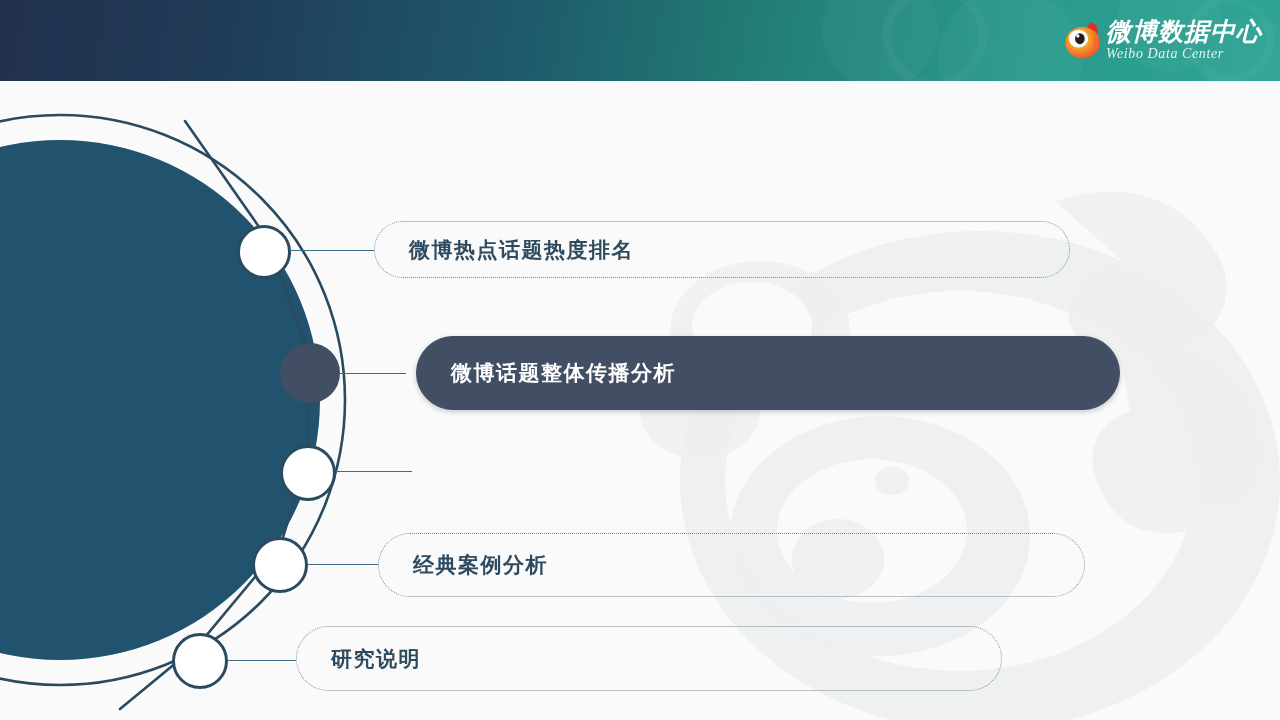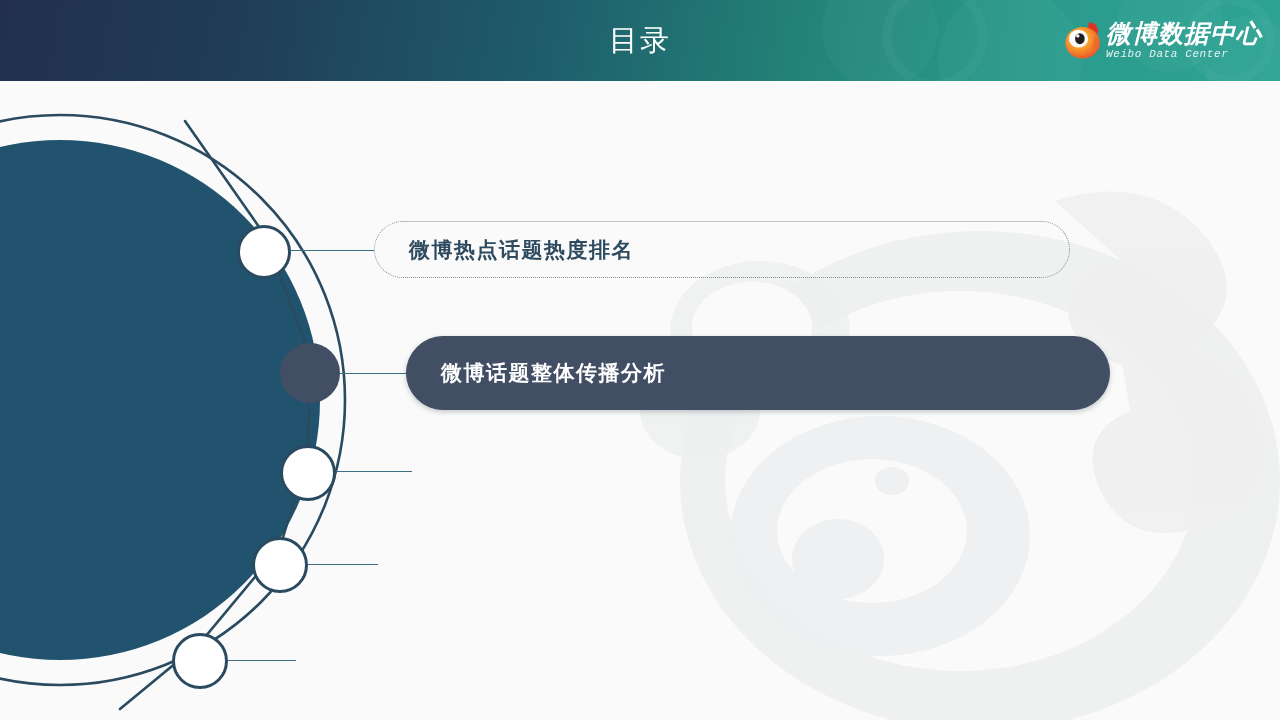--- a/index.html
+++ b/index.html
@@ -71,25 +71,25 @@
     color: #ffffff;
     font-size: 25px;
     font-style: italic;
     font-weight: bold;
     letter-spacing: 1px;
     font-family: "Liberation Sans", "DejaVu Sans", sans-serif;
     white-space: nowrap;
   }
   .logo-en {
     color: #e6f3f1;
-    font-size: 11px;
+    font-size: 14px;
     font-style: italic;
     letter-spacing: .6px;
     margin-top: 3px;
-    font-family: Liberation Mono, monospace;
+    font-family: Liberation Serif, serif;
     white-space: nowrap;
   }
 
   
   .body-watermark {
     position: absolute;
     left: 0; top: 81px;
     width: 1280px; height: 639px;
     pointer-events: none;
   }
@@ -197,21 +197,20 @@
         <circle cx="250" cy="60" r="72"></circle>
         <circle cx="410" cy="20" r="52"></circle>
         <circle cx="490" cy="62" r="46"></circle>
       </g>
       <g fill="none" stroke="#ffffff" stroke-width="9" opacity="0.07">
         <circle cx="175" cy="36" r="48"></circle>
         <circle cx="470" cy="40" r="40"></circle>
       </g>
     </svg>
 
-    <div class="header-title">目录</div>
 
     <div class="header-logo">
       <svg class="logo-mark" viewBox="0 0 64 64" aria-hidden="true">
         <defs>
           <radialGradient id="eyeg" cx="40%" cy="38%" r="72%">
             <stop offset="0%" stop-color="#ffd24a"></stop>
             <stop offset="45%" stop-color="#f79a2b"></stop>
             <stop offset="100%" stop-color="#e8442c"></stop>
           </radialGradient>
         </defs>
@@ -229,25 +228,31 @@
     </div>
   </div>
 
   <div class="items" id="items">
       <div style="position: absolute; left: 291px; top: 232px; width: 83px; height: 0px; border-top: 1.5px solid rgb(60, 110, 134);"></div>
       <div class="item item-plain" style="left: 374px; top: 203px; width: 696px; height: 57px; padding-left: 34px;">
         <span class="item-label">微博热点话题热度排名</span>
       </div>
       <div class="node" style="left: 237px; top: 207px; width: 54px; height: 54px;"></div>
       <div style="position: absolute; left: 340px; top: 355px; width: 66px; height: 0px; border-top: 1.5px solid rgb(60, 110, 134);"></div>
-      <div class="item item-active" style="left: 406px; top: 318px; width: 704px; height: 74px; padding-left: 34px;">
+      <div class="item item-active" style="left: 416px; top: 318px; width: 704px; height: 74px; padding-left: 34px;">
         <span class="item-label">微博话题整体传播分析</span>
       </div>
       <div class="node node-active" style="left: 280px; top: 325px; width: 60px; height: 60px;"></div>
       <div style="position: absolute; left: 336px; top: 453px; width: 76px; height: 0px; border-top: 1.5px solid rgb(60, 110, 134);"></div>
       <div class="node" style="left: 280px; top: 427px; width: 56px; height: 56px;"></div>
       <div style="position: absolute; left: 308px; top: 546px; width: 70px; height: 0px; border-top: 1.5px solid rgb(60, 110, 134);"></div>
+      <div class="item item-plain" style="left: 378px; top: 515px; width: 707px; height: 64px; padding-left: 34px;">
+        <span class="item-label">经典案例分析</span>
+      </div>
       <div class="node" style="left: 252px; top: 519px; width: 56px; height: 56px;"></div>
       <div style="position: absolute; left: 228px; top: 642px; width: 68px; height: 0px; border-top: 1.5px solid rgb(60, 110, 134);"></div>
+      <div class="item item-plain" style="left: 296px; top: 608px; width: 706px; height: 65px; padding-left: 34px;">
+        <span class="item-label">研究说明</span>
+      </div>
       <div class="node" style="left: 172px; top: 615px; width: 56px; height: 56px;"></div>
     </div>
 
 </div>
 
 </body></html>

